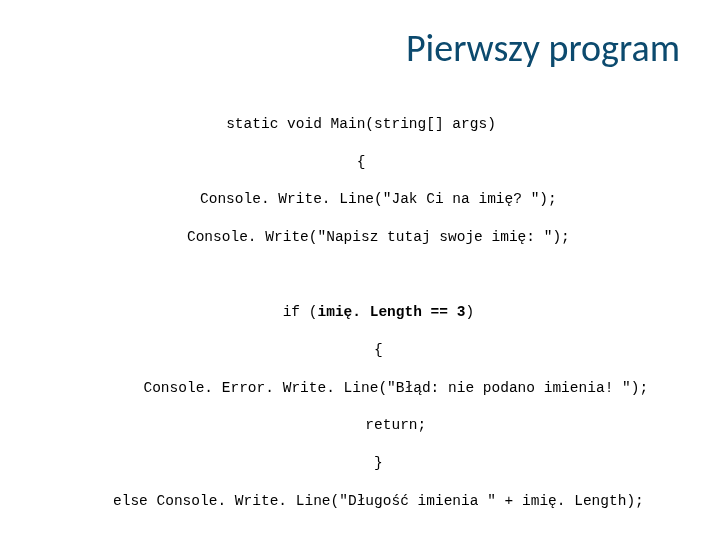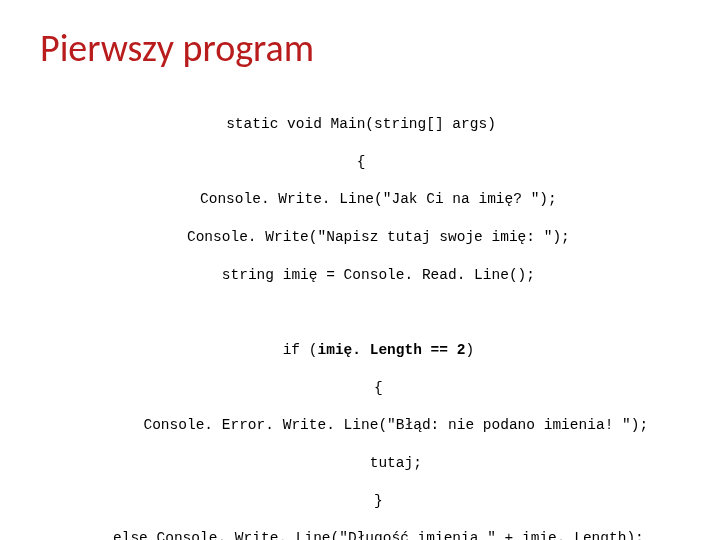--- a/index.html
+++ b/index.html
@@ -10,22 +10,22 @@
     body {
       width: 720px;
       height: 540px;
       background: #ffffff;
       font-family: Calibri, Arial, sans-serif;
       padding: 20px 40px;
       overflow: hidden;
     }
     .slide-title {
       font-size: 38px;
-      color: #b91c1c;
-      text-align: left;
+      color: #0c4a6e;
+      text-align: right;
       font-weight: normal;
       margin-bottom: 25px;
       margin-top: 5px;
     }
     .code-block {
       font-family: "Courier New", Courier, monospace;
       font-size: 14.5px;
       line-height: 1.3;
       color: #000000;
       white-space: pre;
@@ -42,26 +42,25 @@
 </head>
 <body>
 
 <h1 class="slide-title">Pierwszy program</h1>
 
 <div class="code-block">
 <div class="code-line">static void Main(string[] args)</div>
 <div class="code-line">{</div>
 <div class="code-line">    Console. Write. Line("Jak Ci na imię? ");</div>
 <div class="code-line">    Console. Write("Napisz tutaj swoje imię: ");</div>
-<div class="code-line">    string imię = Console. Read. Line();</div>
 <div class="code-line">&nbsp;</div>
-<div class="code-line"><span>    if (</span><span class="bold">imię. Length == 2</span><span>)</span></div>
+<div class="code-line"><span>    if (</span><span class="bold">imię. Length == 3</span><span>)</span></div>
 <div class="code-line">    {</div>
 <div class="code-line">        Console. Error. Write. Line("Błąd: nie podano imienia! ");</div>
-<div class="code-line">        tutaj;</div>
+<div class="code-line">        return;</div>
 <div class="code-line">    }</div>
 <div class="code-line">    else Console. Write. Line("Długość imienia " + imię. Length);</div>
 
 
 
 
 
 
 
 

